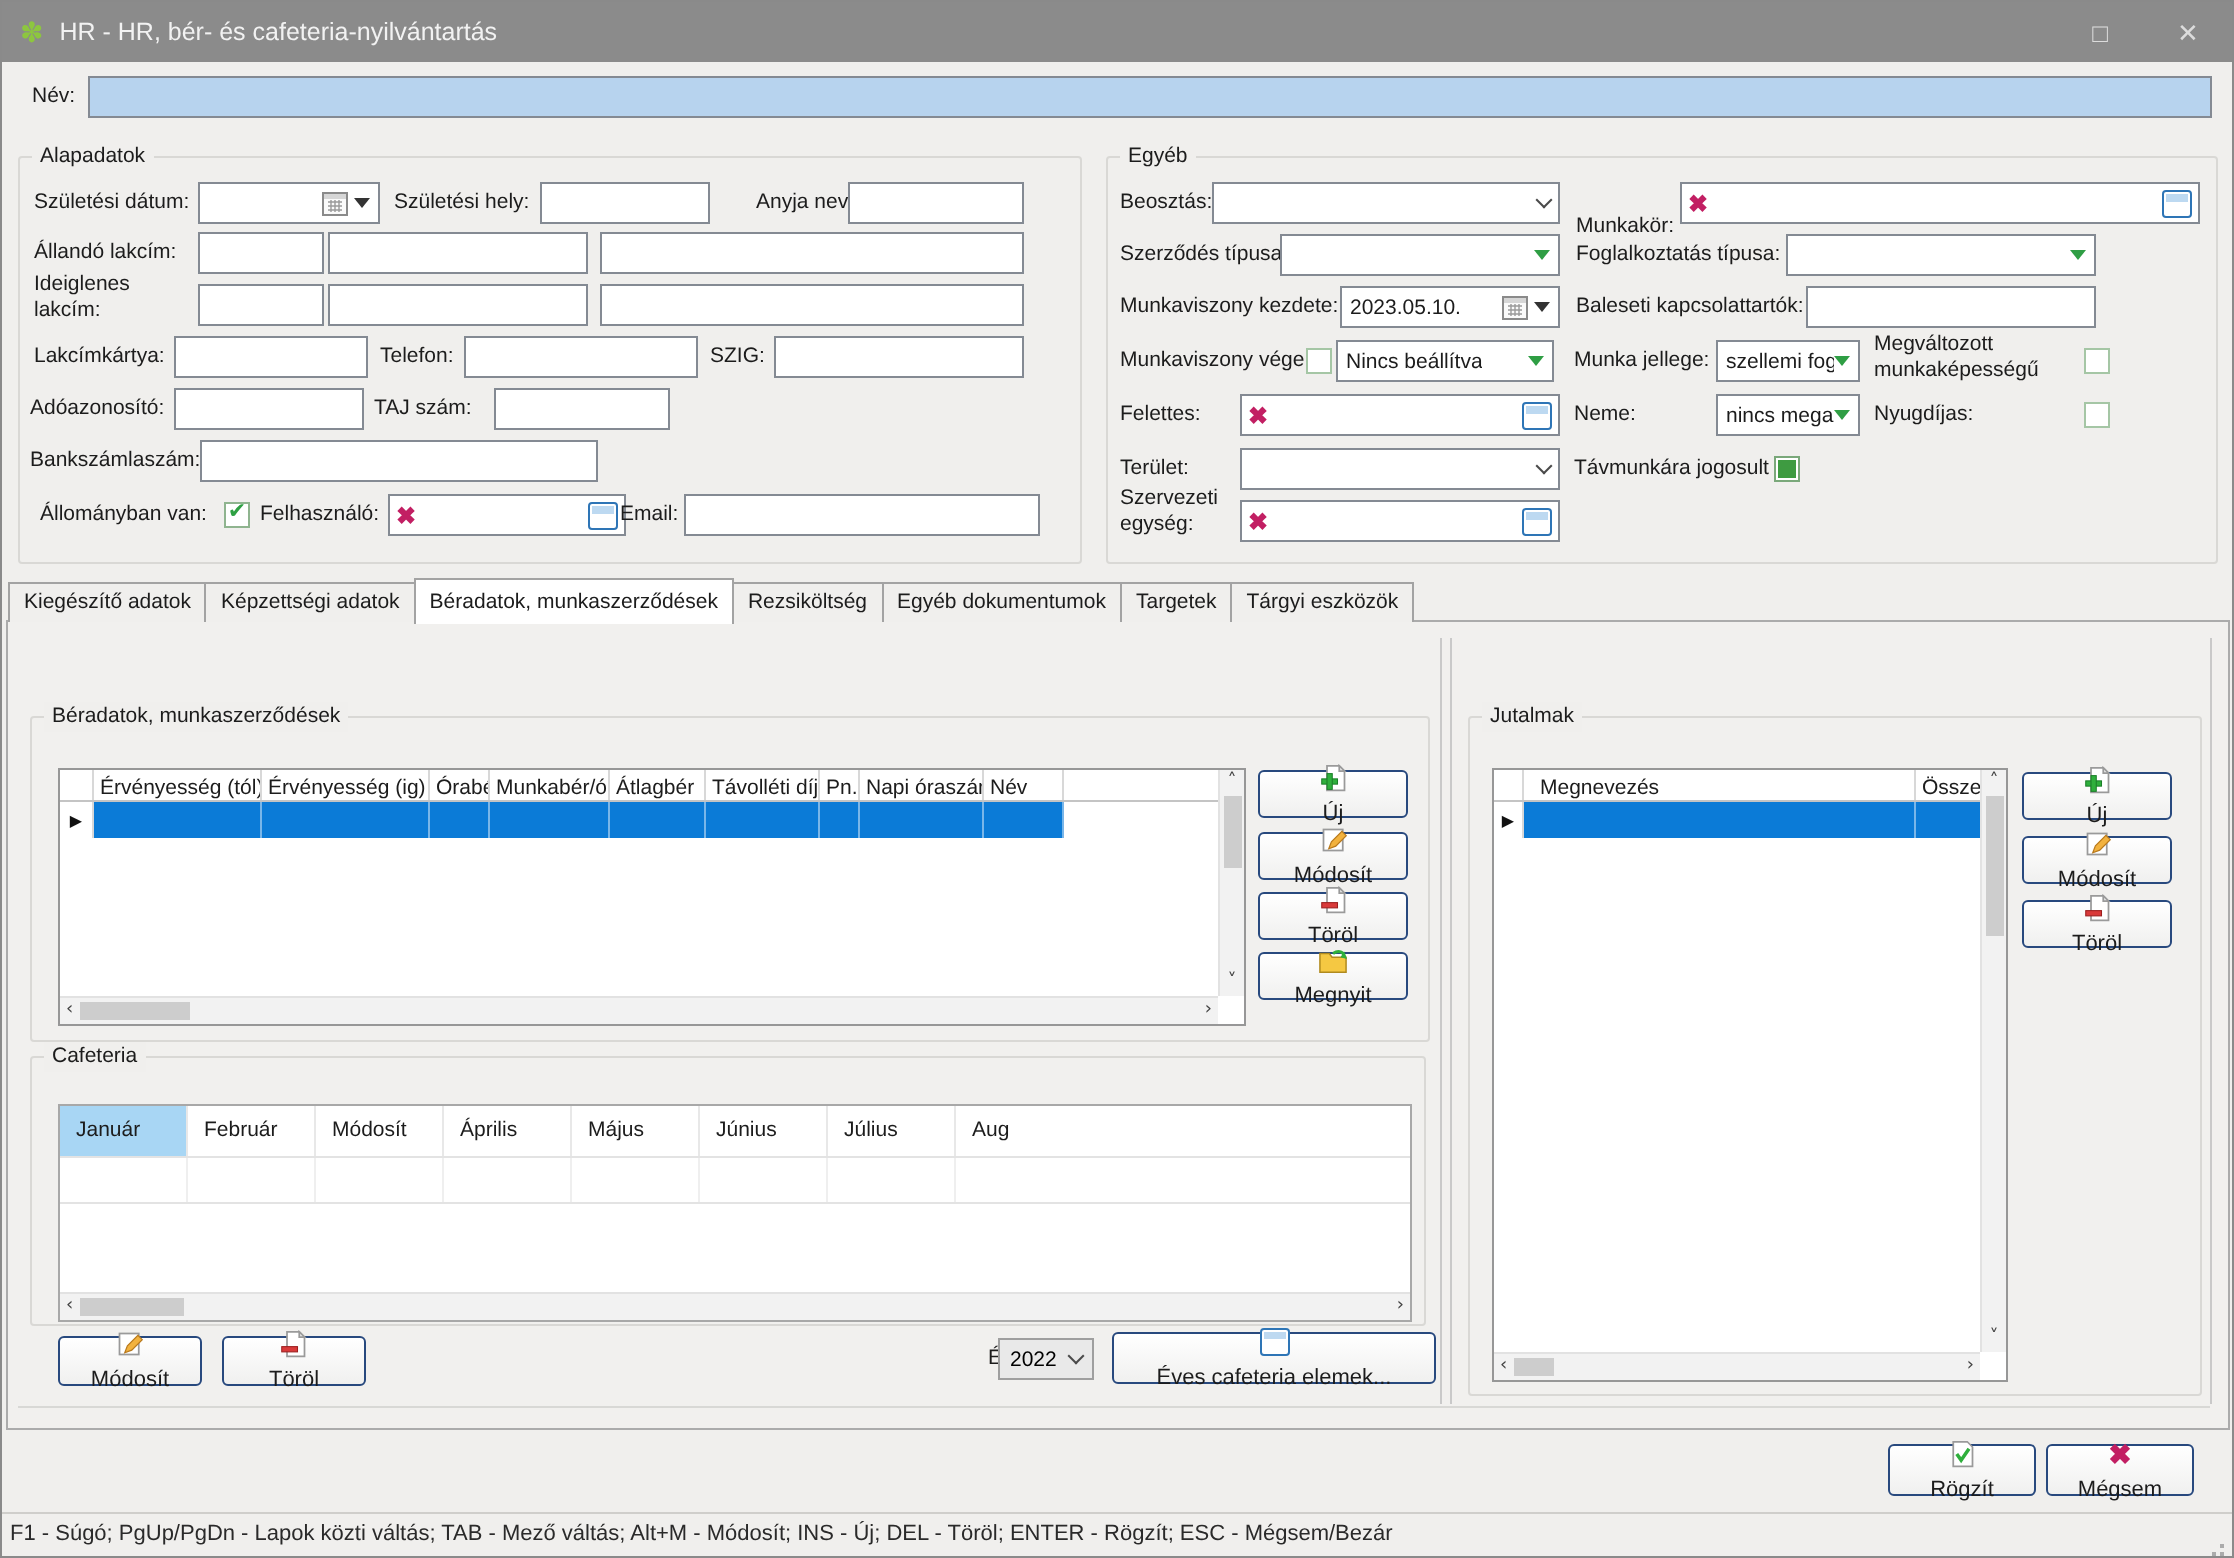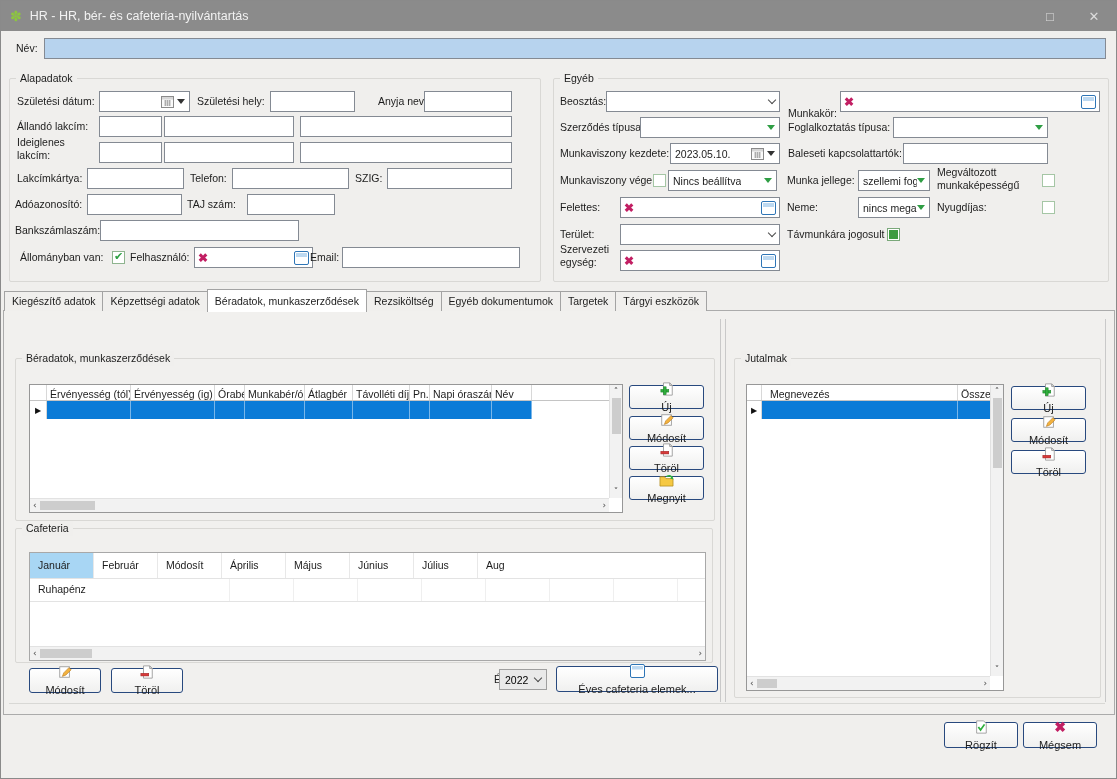--- a/index.html
+++ b/index.html
@@ -331,21 +331,20 @@
       <div class="cafh" style="width:64px;background:#a8d6f4">Január</div>
       <div class="cafh" style="width:64px">Február</div>
       <div class="cafh" style="width:64px">Módosít</div>
       <div class="cafh" style="width:64px">Április</div>
       <div class="cafh" style="width:64px">Május</div>
       <div class="cafh" style="width:64px">Június</div>
       <div class="cafh" style="width:64px">Július</div>
       <div class="cafh" style="width:28px;border-right:none">Aug</div>
     </div>
     <div class="cafrow">
-      <div class="cafc" style="width:200px">Ruhapénz</div>
       <div class="cafc" style="width:64px"></div>
         <div class="cafc" style="width:64px"></div>
       <div class="cafc" style="width:64px"></div>
         <div class="cafc" style="width:64px"></div>
       <div class="cafc" style="width:64px"></div>
         <div class="cafc" style="width:64px"></div>
       <div class="cafc" style="width:64px"></div>
         <div class="cafc" style="width:28px;border-right:none"></div>
     </div>
     <div class="hscroll" style="width:675px">
@@ -442,14 +441,18 @@
         <path d="M3 1h8l3 3v11H3z" fill="#fff" stroke="#9a9a9a"></path>
         <path d="M5 8l2.5 3.5L12 5" fill="none" stroke="#2faf3c" stroke-width="2"></path>
       </svg>
     <span>Rögzít</span>
   </div>
   <div class="btn" style="left:1022px;top:721px;width:74px;height:26px">
     <span class="redx" style="font-size:14px">✖</span>
     <span>Mégsem</span>
   </div>
 
+  <div class="statusbar">
+    <span class="status-text">F1 - Súgó; PgUp/PgDn - Lapok közti váltás; TAB - Mező váltás; Alt+M - Módosít; INS - Új; DEL - Töröl; ENTER - Rögzít; ESC - Mégsem/Bezár</span>
+    <div class="grip"></div>
+  </div>
 
 </div>
 
 </body></html>

